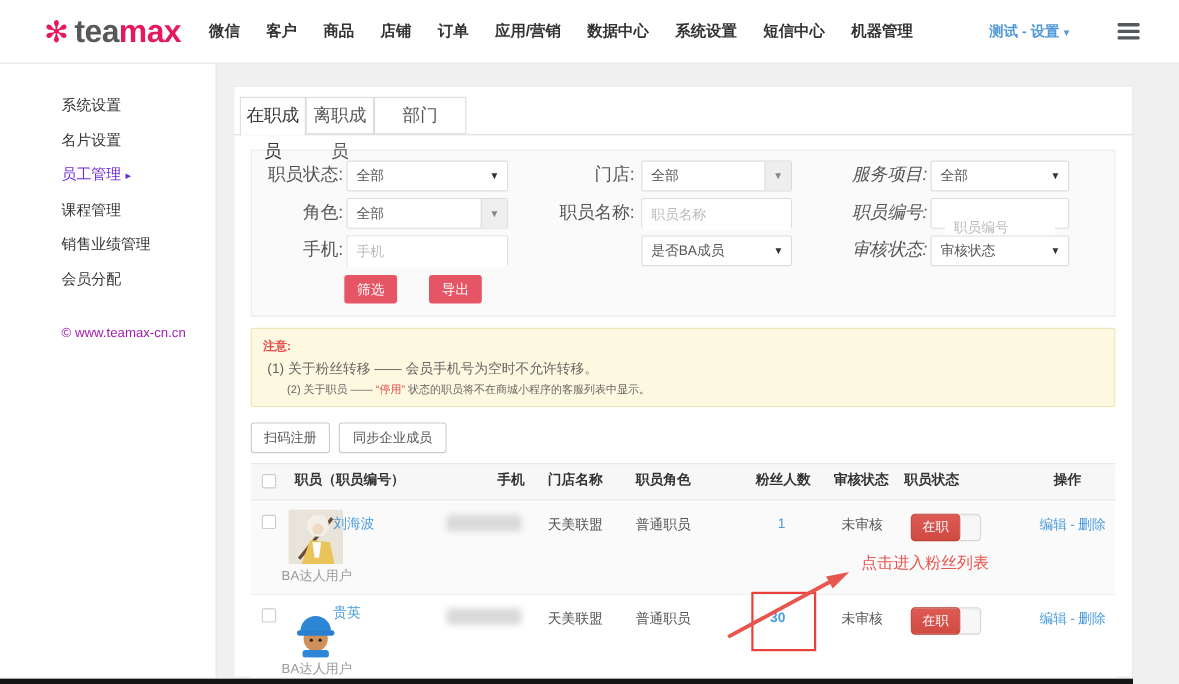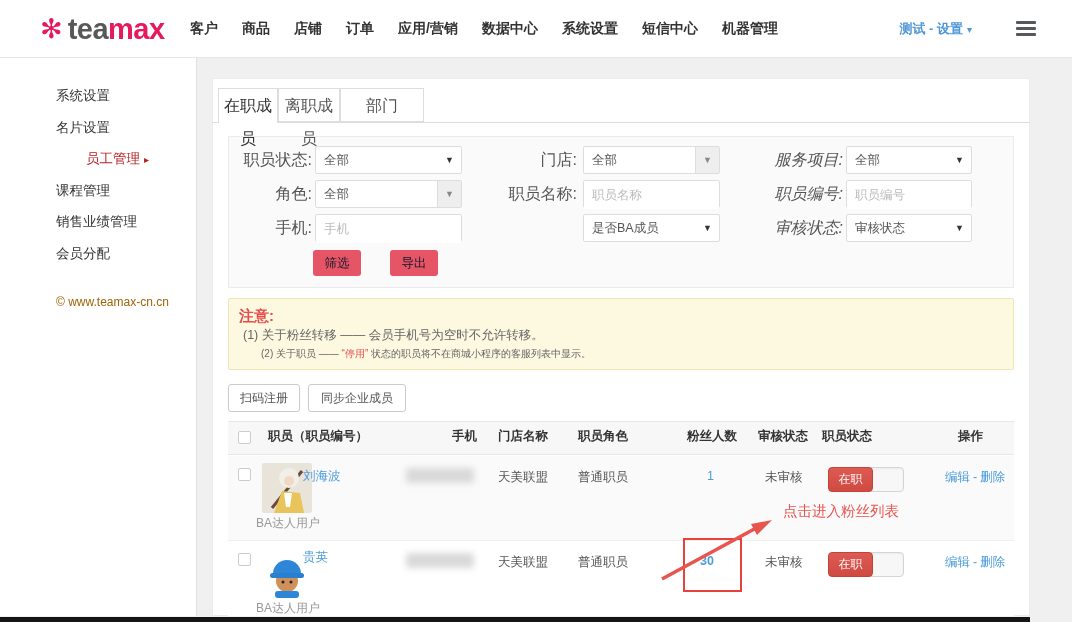--- a/index.html
+++ b/index.html
@@ -19,23 +19,23 @@
   .nav-item.active::after { content:""; position:absolute; left:10px; right:10px; bottom:0; height:2px; background:#f25b5b; }
   .user-menu { position:absolute; right:100px; top:0; line-height:58px; font-size:13px; color:#4e97d8; font-weight:bold; cursor:pointer; }
   .user-menu .caret { font-size:10px; margin-left:4px; }
   .hamburger { position:absolute; right:36px; top:21px; width:20px; cursor:pointer; }
   .hamburger i { display:block; width:20px; height:3px; background:#55595e; margin-bottom:3px; border-radius:1px; }
 
   
   .sidebar { position:absolute; left:0; top:58px; width:197px; height:558px; background:#fff; border-right:1px solid #e2e2e2; }
   .side-list { position:absolute; left:0; top:22px; width:100%; }
   .side-item { height:31.5px; line-height:31.5px; padding-left:56px; font-size:13.5px; color:#333; cursor:pointer; white-space:nowrap; }
-  .side-item.active { color:#b91c1c;margin-left:30px; }
+  .side-item.active { color:#6d28d9; }
   .side-item .arrow { font-size:10px; margin-left:4px; }
-  .side-copy { position:absolute; left:56px; top:237px; font-size:12px; color:#a16207; }
+  .side-copy { position:absolute; left:56px; top:237px; font-size:12px; color:#a21caf; }
 
   
   .panel { position:absolute; left:212px; top:78px; width:818px; height:538px; background:#fff; border:1px solid #ececec; }
 
   
   .tabline { position:absolute; left:212px; top:122px; width:818px; height:1px; background:#ddd; z-index:1; }
   .tab { position:absolute; top:88px; height:34px; line-height:33px; text-align:center; font-size:16px; color:#555; background:#fff; border:1px solid #ddd; cursor:pointer; z-index:1; }
   .tab.active { height:35px; border-bottom:none; z-index:2; color:#333; }
   .tab1 { left:218px; width:60px; }
   .tab2 { left:278px; width:62px; }
@@ -47,46 +47,46 @@
   .fselect, .finput { position:absolute; height:28px; background:#fff; border:1px solid #ddd; border-radius:2px; font-size:12.5px; color:#555; cursor:pointer; }
   .fselect { line-height:26px; padding-left:8px; }
   .fselect .sel-caret { position:absolute; right:7px; top:0; font-size:9px; color:#333; line-height:26px; }
   .fselect.disabled .sel-caret { right:0; width:24px; height:26px; background:#eee; border-left:1px solid #ddd; text-align:center; color:#888; }
   .finput { padding:0 8px; width:100%; }
   .finput::placeholder { color:#bbb; }
   .r1 { top:146px; } .r2 { top:180px; } .r3 { top:214px; }
   .lab-c1 { left:222px; width:90px; } .ctl-c1 { left:315px; width:147px; }
   .lab-c2 { left:478px; width:99px; } .ctl-c2 { left:583px; width:137px; }
   .lab-c3 { left:746px; width:97px;font-style:italic; } .ctl-c3 { left:846px; width:126px; }
-  .btn-red { position:absolute; top:250px; width:48px; height:26px; background:#e65566; color:#0f172a; font-size:12.5px; border:none; border-radius:3px; cursor:pointer; }
+  .btn-red { position:absolute; top:250px; width:48px; height:26px; background:#e65566; color:#ffffff; font-size:12.5px; border:none; border-radius:3px; cursor:pointer; }
   .btn-filter { left:313px; } .btn-export { left:390px; }
 
   
   .notice { position:absolute; left:228px; top:298px; width:786px; height:72px; background:#fdf8e0; border:1px solid #f0e5b4; border-radius:2px; }
-  .notice-title { position:absolute; left:10px; top:8px; font-size:15px; font-weight:bold; color:#e64c4c; }
+  .notice-title { position:absolute; left:10px; top:8px; font-size:11px; font-weight:bold; color:#e64c4c; }
   .notice-line1 { position:absolute; left:14px; top:28px; font-size:12.5px; color:#666; }
   .notice-line2 { position:absolute; left:32px; top:48px; font-size:10px; color:#666; }
   .notice-hl { color:#e64c4c; }
 
   
   .btn-plain { position:absolute; top:384px; height:28px; background:#fff; border:1px solid #ccc; border-radius:3px; font-size:12px; color:#555; cursor:pointer; }
   .btn-scan { left:228px; width:72px; }
   .btn-sync { left:308px; width:98px; }
 
   
   .thead { position:absolute; left:228px; top:421px; width:786px; height:34px; background:#f7f7f7; border-top:1px solid #e6e6e6; border-bottom:1px solid #e6e6e6; }
   .th { position:absolute; top:428px; font-size:12.5px; font-weight:bold; color:#333; white-space:nowrap; }
   .row1-bg { position:absolute; left:228px; top:456px; width:786px; height:85px; background:#fafafa; border-bottom:1px solid #efefef; }
   .row2-bg { position:absolute; left:228px; top:541px; width:786px; height:75px; background:#fff; }
   .cb { position:absolute; width:13px; height:13px; background:#fff; border:1px solid #ccc; border-radius:2px; cursor:pointer; }
   .avatar { position:absolute; width:50px; height:50px; border-radius:2px; overflow:hidden; }
   .td { position:absolute; font-size:12.5px; color:#555; white-space:nowrap; }
   .link { color:#4b9cdb; cursor:pointer; text-decoration:none; }
   .blob { position:absolute; width:68px; height:15px; background:#d9d9d9; border-radius:3px; filter:blur(3px); }
-  .toggle { position:absolute; width:76px; height:25px; background:#f7f7f7; border:1px solid #d5d5d5; border-radius:4px; cursor:pointer; box-shadow:inset 0 1px 2px rgba(0,0,0,0.05); }
+  .toggle { position:absolute; width:64px; height:25px; background:#f7f7f7; border:1px solid #d5d5d5; border-radius:4px; cursor:pointer; box-shadow:inset 0 1px 2px rgba(0,0,0,0.05); }
   .toggle-on { position:absolute; left:-1px; top:-1px; width:45px; height:25px; background:linear-gradient(#dd5a52,#d04a42); border:1px solid #c04438; border-radius:4px; color:#fff; font-size:12px; text-align:center; line-height:23px; }
   .tag { position:absolute; font-size:12px; color:#999; }
   .ops { position:absolute; font-size:12.5px; white-space:nowrap; }
   .ops .sep { color:#4b9cdb; margin:0 3px; }
 
   
   .redbox { position:absolute; left:683px; top:538px; width:59px; height:54px; border:2px solid #e8403a; z-index:4; }
   .annot { position:absolute; left:783px; top:502px; font-size:14.5px; color:#e8544e; z-index:4; white-space:nowrap; }
   .arrow-svg { position:absolute; left:650px; top:495px; width:150px; height:95px; z-index:4; pointer-events:none; }
 
@@ -96,20 +96,21 @@
 <body>
 
 <div id="app">
 
   <header class="topbar">
     <div class="brand">
       <span class="brand-icon">✻</span>
       <span class="brand-text"><span class="brand-gray">tea</span><span class="brand-pink">max</span></span>
     </div>
     <nav class="topnav">
+      <a class="nav-item">微信</a>
       <a class="nav-item">客户</a>
       <a class="nav-item">商品</a>
       <a class="nav-item">店铺</a>
       <a class="nav-item">订单</a>
       <a class="nav-item">应用/营销</a>
       <a class="nav-item">数据中心</a>
       <a class="nav-item">系统设置</a>
       <a class="nav-item">短信中心</a>
       <a class="nav-item">机器管理</a>
     </nav>
@@ -149,21 +150,21 @@
   <div class="flabel r1 lab-c2">门店:</div>
   <div class="fselect disabled r1 ctl-c2"><span>全部</span><span class="sel-caret">▼</span></div>
   <div class="flabel r1 lab-c3">服务项目:</div>
   <div class="fselect r1 ctl-c3"><span>全部</span><span class="sel-caret">▼</span></div>
 
   <div class="flabel r2 lab-c1">角色:</div>
   <div class="fselect disabled r2 ctl-c1"><span>全部</span><span class="sel-caret">▼</span></div>
   <div class="flabel r2 lab-c2">职员名称:</div>
   <div class="fselect r2 ctl-c2" style="padding:0;"><input class="finput" style="position: relative; border: none;" placeholder="职员名称"></div>
   <div class="flabel r2 lab-c3">职员编号:</div>
-  <div class="fselect r2 ctl-c3" style="padding:0;"><input class="finput" style="position: relative; border: none;" placeholder="职员编号"></div>
+  <div class="fselect r2 ctl-c3" style="padding:12px;"><input class="finput" style="position: relative; border: none;" placeholder="职员编号"></div>
 
   <div class="flabel r3 lab-c1">手机:</div>
   <div class="fselect r3 ctl-c1" style="padding:0;"><input class="finput" style="position: relative; border: none;" placeholder="手机"></div>
   <div class="fselect r3 ctl-c2"><span>是否BA成员</span><span class="sel-caret">▼</span></div>
   <div class="flabel r3 lab-c3">审核状态:</div>
   <div class="fselect r3 ctl-c3"><span>审核状态</span><span class="sel-caret">▼</span></div>
 
   <button class="btn-red btn-filter">筛选</button>
   <button class="btn-red btn-export">导出</button>
 

